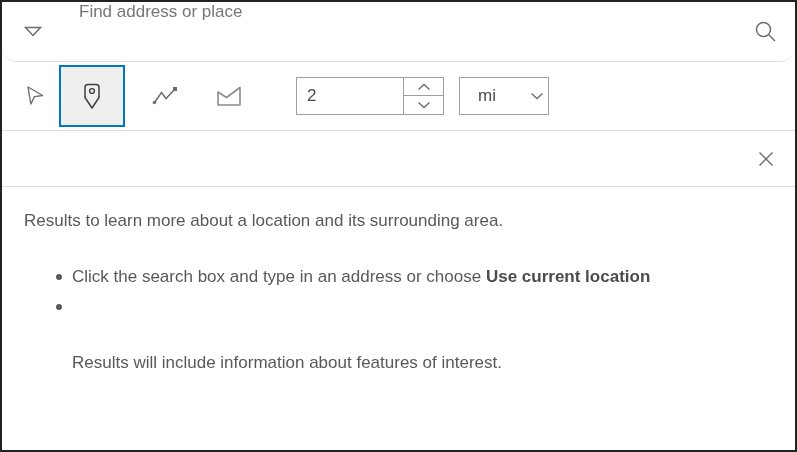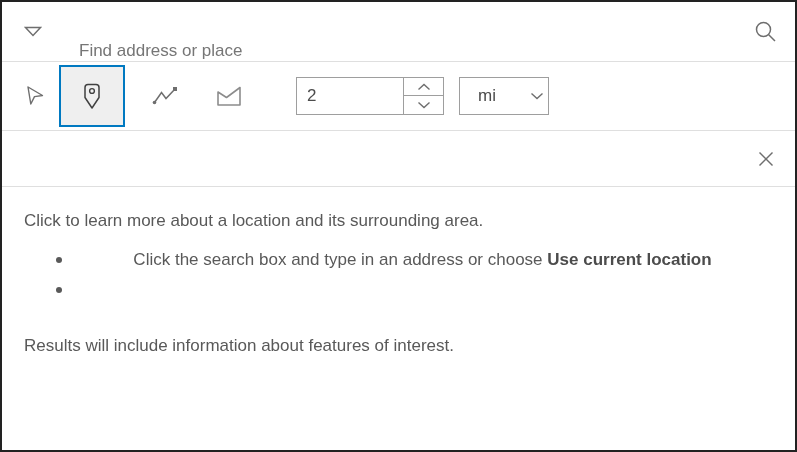--- a/index.html
+++ b/index.html
@@ -11,23 +11,24 @@
   }
   .window {
     width: 797px; height: 452px;
     border: 2px solid #222222;
     background: #ffffff;
     display: flex; flex-direction: column;
   }
   
   .searchbar {
     height: 60px; flex: 0 0 60px;
-    display: flex; align-items: flex-end;
+    display: flex; align-items: flex-start;
     border-bottom: 1px solid #dfdfdf;
     background: #ffffff;
+    border-radius: 15px;
   }
   .caret-btn {
     width: 46px; height: 100%;
     display: flex; align-items: center; justify-content: center;
     padding-left: 16px;
     cursor: pointer; background: none; border: none;
   }
   .search-input {
     flex: 1 1 auto;
     border: none; outline: none;
@@ -113,35 +114,34 @@
   .content {
     flex: 1 1 auto;
     padding: 19px 22px 0 22px;
     color: #595959;
     font-size: 17px;
     background: #ffffff;
   }
   .content p { line-height: 30px; font-weight: 400; }
   .content ul {
     list-style: none;
-    margin-top: 9px;
-    text-align: center;
+    margin-top: 26px;
   }
   .content li {
     line-height: 30px;
     padding-left: 48px;
     position: relative;
   }
   .content li .bullet-dot {
     position: absolute; left: 32px; top: 12px;
     width: 6px; height: 6px; border-radius: 50%;
     background: #595959;
   }
   .content li b { font-weight: 700; color: #4c4c4c; }
-  .footer-note { margin-top: 56px; }
+  .footer-note { margin-top: 56px; margin-left: 48px; }
   svg { display: block; }
 </style>
 </head>
 <body>
 
 <div class="window">
 
   <div class="searchbar">
     <button class="caret-btn">
       <span>
@@ -234,21 +234,21 @@
       <span>
         <svg width="16" height="16" viewBox="0 0 16 16">
           <line x1="1.5" y1="1.5" x2="14.5" y2="14.5" stroke="#6e6e6e" stroke-width="1.4"></line>
           <line x1="14.5" y1="1.5" x2="1.5" y2="14.5" stroke="#6e6e6e" stroke-width="1.4"></line>
         </svg>
       </span>
     </button>
   </div>
 
   <div class="content">
-    <p>Click to learn more about a location and its surrounding area.</p>
+    <p>Results to learn more about a location and its surrounding area.</p>
     <ul>
       <li>
         <span class="bullet-dot"></span>
         <span>Click the search box and type in an address or choose </span><b>Use current location</b>
       </li>
       <li>
         <span class="bullet-dot"></span>
         <b></b>
       </li>
     </ul>

